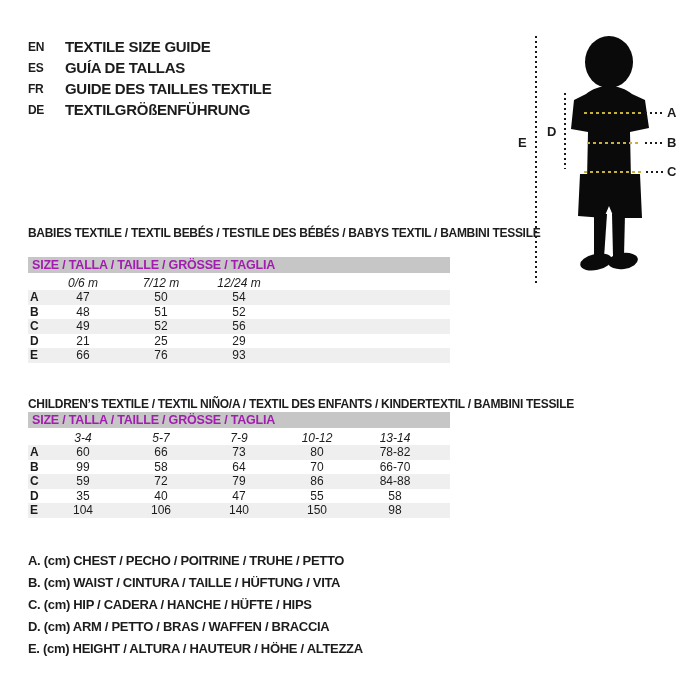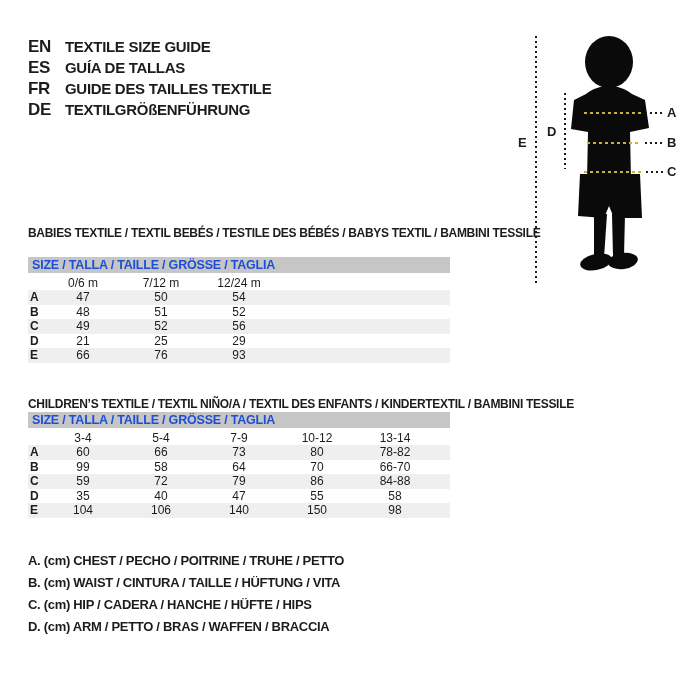--- a/index.html
+++ b/index.html
@@ -3,44 +3,44 @@
 <meta charset="utf-8">
 <style>
   * { margin:0; padding:0; box-sizing:border-box; }
   html,body { background:#ffffff; }
   body { font-family:"Liberation Sans", sans-serif; color:#1c1c1c; }
   .canvas { position:relative; width:700px; height:700px; background:#fff; overflow:hidden; }
 
   
   .lang-list { position:absolute; left:28px; top:36px; }
   .lang-row { display:flex; height:21px; align-items:center; }
-  .lang-code { width:37px; font-size:17px; font-weight:700; letter-spacing:-0.3px; }
+  .lang-code { width:37px; font-size:12px; font-weight:700; letter-spacing:-0.3px; }
   .lang-label { font-size:15px; font-weight:700; letter-spacing:-0.3px; }
 
   
   .figure-svg { position:absolute; left:568px; top:34px; }
   .dotline-v { position:absolute; width:2px;
     background:repeating-linear-gradient(180deg,#1a1a1a 0 2px,transparent 2px 5px); }
   .dotline-h-yellow { position:absolute; height:2px;
     background:repeating-linear-gradient(90deg,var(--dot) 0 3px,transparent 3px 6px); }
   .dotline-h-black { position:absolute; height:2px;
     background:repeating-linear-gradient(90deg,#1a1a1a 0 2px,transparent 2px 5px); }
   .measure-label { position:absolute; font-size:13px; font-weight:700; }
 
   
   .section-title { position:absolute; left:28px; font-size:12px; font-weight:700; letter-spacing:-0.3px; white-space:nowrap; }
 
   
   .size-bar { position:absolute; left:28px; width:422px; height:16px; background:#c6c6c6;
-    font-size:12.5px; font-weight:700; color:#1d4ed8; letter-spacing:-0.2px;
+    font-size:12.5px; font-weight:700; color:#a21caf; letter-spacing:-0.2px;
     display:flex; align-items:center; padding-left:4px; }
 
   
   .size-table { position:absolute; left:28px; width:422px; font-size:12px; }
-  .t-hrow { display:flex; height:15px; align-items:center; }
+  .t-hrow { display:flex; height:15px; align-items:center;font-style:italic; }
   .t-row { display:flex; height:14.5px; align-items:center; }
   .t-row.striped { background:#efefef; }
   .t-label { width:16px; font-weight:700; padding-left:2px; }
   .t-cell { width:78px; text-align:center; }
 
   
   .legend { position:absolute; left:28px; top:553px; }
   .legend-line { height:22px; font-size:13px; font-weight:700; letter-spacing:-0.3px; white-space:nowrap; }
 </style>
 </head>
@@ -140,21 +140,21 @@
     </div>
   </div>
 
   <div class="section-title" style="top:397px;text-align:center;">CHILDREN’S TEXTILE / TEXTIL NIÑO/A / TEXTIL DES ENFANTS / KINDERTEXTIL / BAMBINI TESSILE</div>
   <div class="size-bar" style="top:412px;">SIZE / TALLA / TAILLE / GRÖSSE / TAGLIA</div>
 
   <div class="size-table" style="top:430px;">
     <div class="t-hrow">
       <span class="t-label"></span>
       <span class="t-cell">3-4</span>
-      <span class="t-cell">5-4</span>
+      <span class="t-cell">5-7</span>
       <span class="t-cell">7-9</span>
       <span class="t-cell">10-12</span>
       <span class="t-cell">13-14</span>
     </div>
     <div class="t-row striped">
       <span class="t-label">A</span>
       <span class="t-cell">60</span>
       <span class="t-cell">66</span>
       <span class="t-cell">73</span>
       <span class="t-cell">80</span>
@@ -192,15 +192,16 @@
       <span class="t-cell">150</span>
       <span class="t-cell">98</span>
     </div>
   </div>
 
   <div class="legend">
     <div class="legend-line">A. (cm) CHEST / PECHO / POITRINE / TRUHE / PETTO</div>
     <div class="legend-line">B. (cm) WAIST / CINTURA / TAILLE / HÜFTUNG / VITA</div>
     <div class="legend-line">C. (cm) HIP / CADERA / HANCHE / HÜFTE / HIPS</div>
     <div class="legend-line">D. (cm) ARM / PETTO / BRAS / WAFFEN / BRACCIA</div>
+    <div class="legend-line">E. (cm) HEIGHT / ALTURA / HAUTEUR / HÖHE / ALTEZZA</div>
   </div>
 
 </div>
 
 </body></html>

